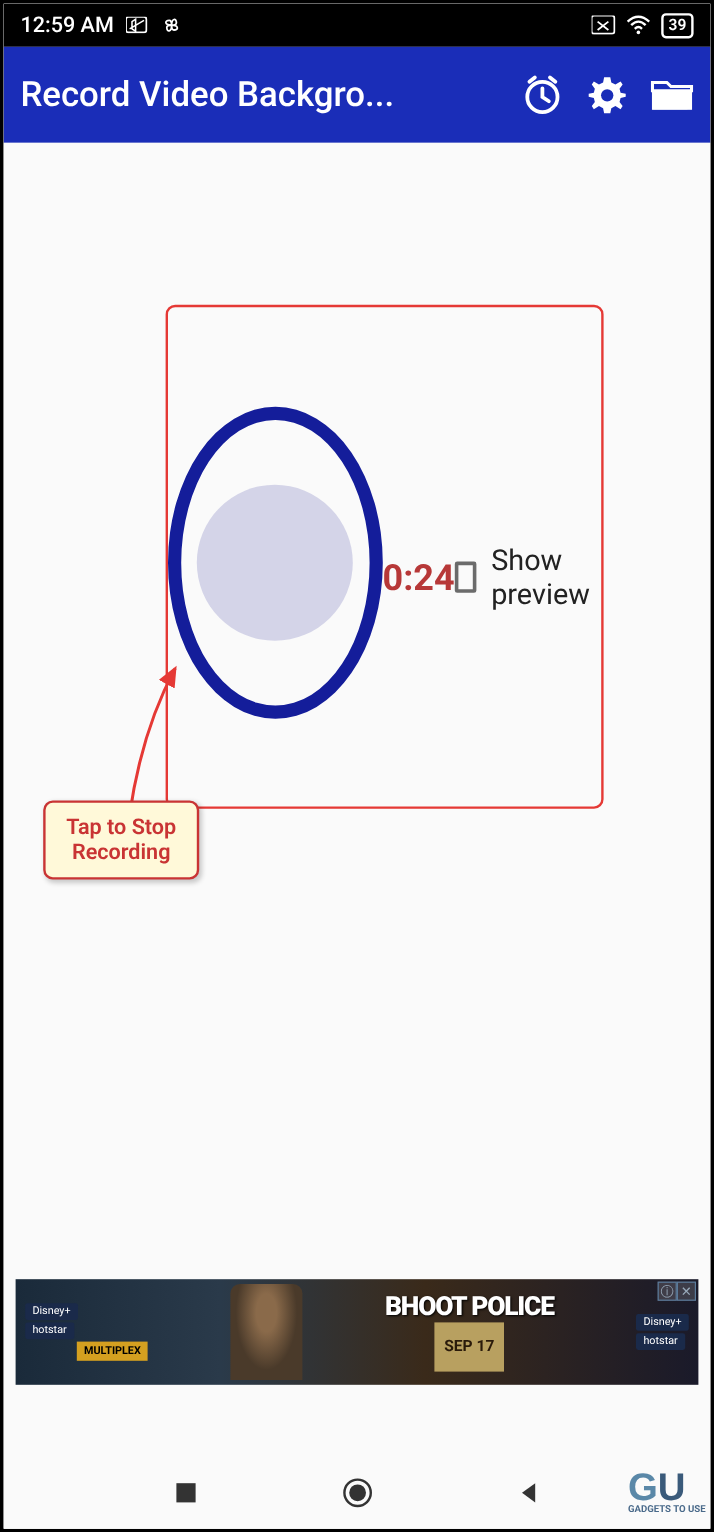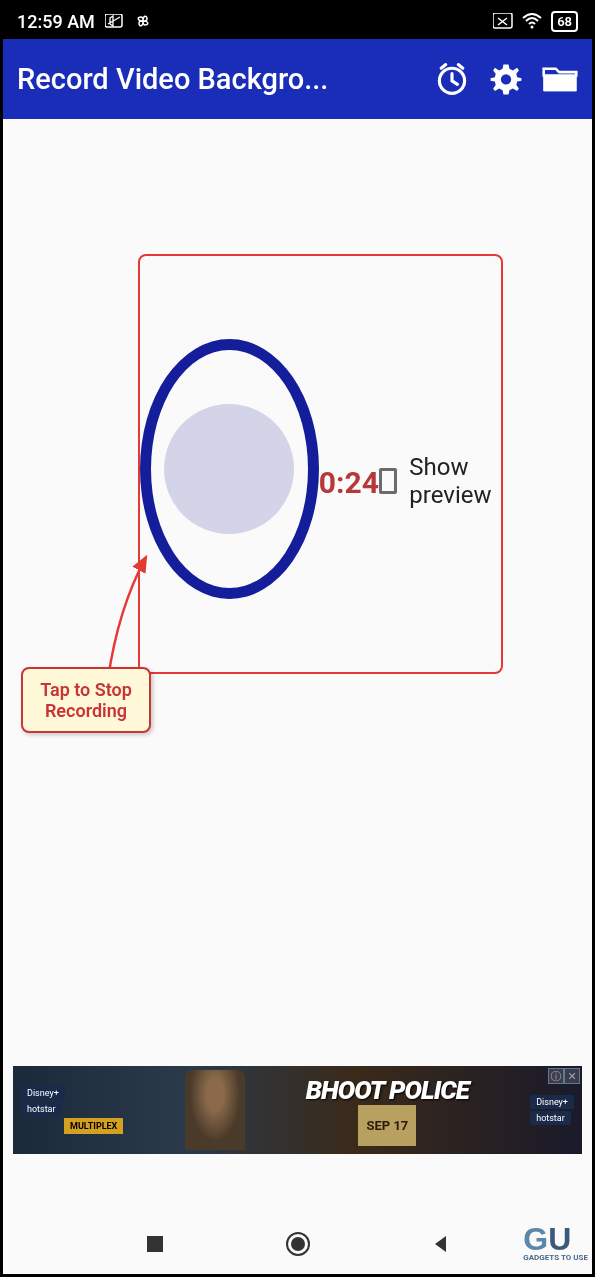--- a/index.html
+++ b/index.html
@@ -134,21 +134,21 @@
       height: 26px;
       border: 3px solid #6b6b6b;
       border-radius: 2px;
     }
     .preview-label {
       font-size: 24px;
       color: #222;
     }
     .callout {
       position: absolute;
-      left: 18px;
+      left: 33px;
       top: 548px;
       width: 130px;
       background: #fff9d9;
       border: 2px solid #c93434;
       border-radius: 8px;
       padding: 10px 8px;
       text-align: center;
       font-size: 18px;
       font-weight: 600;
       color: #c93434;
@@ -194,23 +194,22 @@
       font-size: 9px;
       font-weight: 700;
       padding: 3px 6px;
       margin-left: 43px;
     }
     .ad-center {
       text-align: center;
       color: #fff;
     }
     .ad-title {
-      font-size: 26px;
+      font-size: 22px;
       font-weight: 900;
-      font-style: italic;
       text-shadow: 1px 1px 2px #000;
       letter-spacing: -1px;
       text-align: right;
     }
     .ad-subtitle {
       font-size: 13px;
       font-weight: 700;
       background: #b8a060;
       color: #2a1a0a;
       padding: 13px 8px;
@@ -306,21 +305,21 @@
             <rect x="0" y="0" width="19" height="15" rx="2" fill="none" stroke="#fff" stroke-width="1.5"></rect>
             <path d="M5 5 L14 12 M14 5 L5 12" stroke="#fff" stroke-width="1.5"></path>
           </svg>
       </span>
       <span class="status-icon">
         <svg width="22" height="18" viewBox="0 0 22 18">
             <path d="M2 6 Q11 -2 20 6 M5 9 Q11 3 17 9 M8 12 Q11 9 14 12" fill="none" stroke="#fff" stroke-width="2"></path>
             <circle cx="11" cy="15" r="1.5" fill="#fff"></circle>
           </svg>
       </span>
-      <span class="battery-box">68</span>
+      <span class="battery-box">39</span>
     </div>
   </div>
 
   <div class="app-bar">
     <div class="app-title">Record Video Backgro...</div>
     <div class="app-bar-icons">
       <div class="app-bar-icon">
         <svg width="40" height="40" viewBox="0 0 40 40">
             <circle cx="20" cy="22" r="14" fill="none" stroke="#fff" stroke-width="3.5"></circle>
             <path d="M20 14 L20 22 L26 26" stroke="#fff" stroke-width="3.5" fill="none" stroke-linecap="round"></path>

